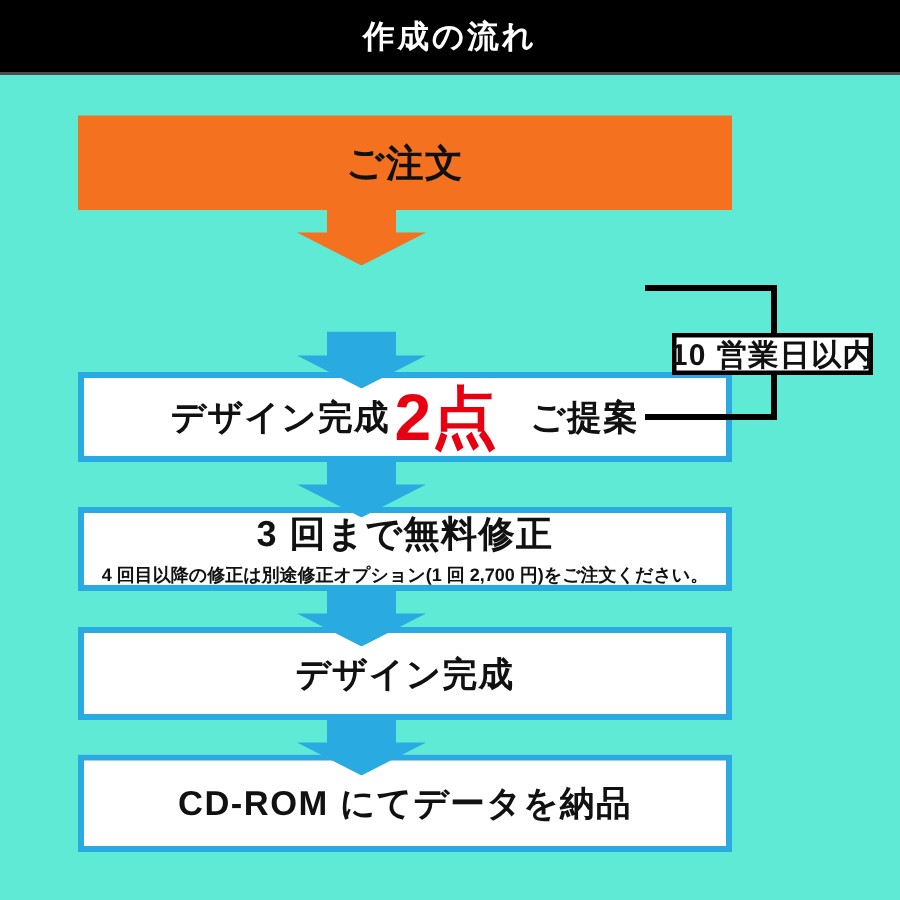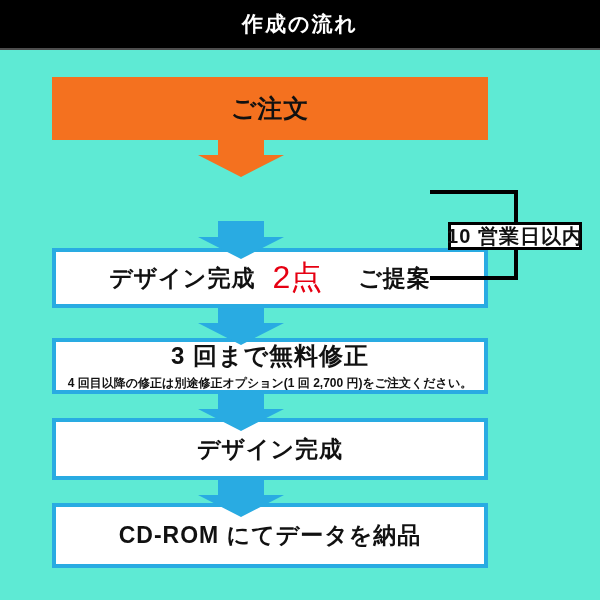--- a/index.html
+++ b/index.html
@@ -24,21 +24,21 @@
   }
   .box.orange{background:var(--orange,#f4711f);border:none;}
   .box .label{
     font-size:23px;font-weight:bold;color:#111;letter-spacing:1px;white-space:nowrap;
   }
   .box.orange .label{font-size:25px;}
   .box.col{flex-direction:column;justify-content:center;}
   .proposal{display:flex;align-items:center;}
   .proposal .seg{font-size:23px;font-weight:bold;color:#111;letter-spacing:1px;white-space:nowrap;}
   .proposal .hl{
-    color:var(--red,#e60012);font-size:32px;font-weight:normal;margin:0 17px;white-space:nowrap;
+    color:var(--red,#e60012);font-size:44px;font-weight:bold;margin:0 3px;white-space:nowrap;
   }
   .proposal .after{margin-left:19px;}
   .note{
     font-size:12px;font-weight:bold;color:#111;margin-top:3px;white-space:nowrap;letter-spacing:0;
   }
   
   .arrow{position:absolute;left:198px;width:86px;height:38px;z-index:3;}
   .arrow .fill-orange{fill:var(--orange,#f4711f);}
   .arrow .fill-cyan{fill:var(--cyan,#29abe2);}
   

